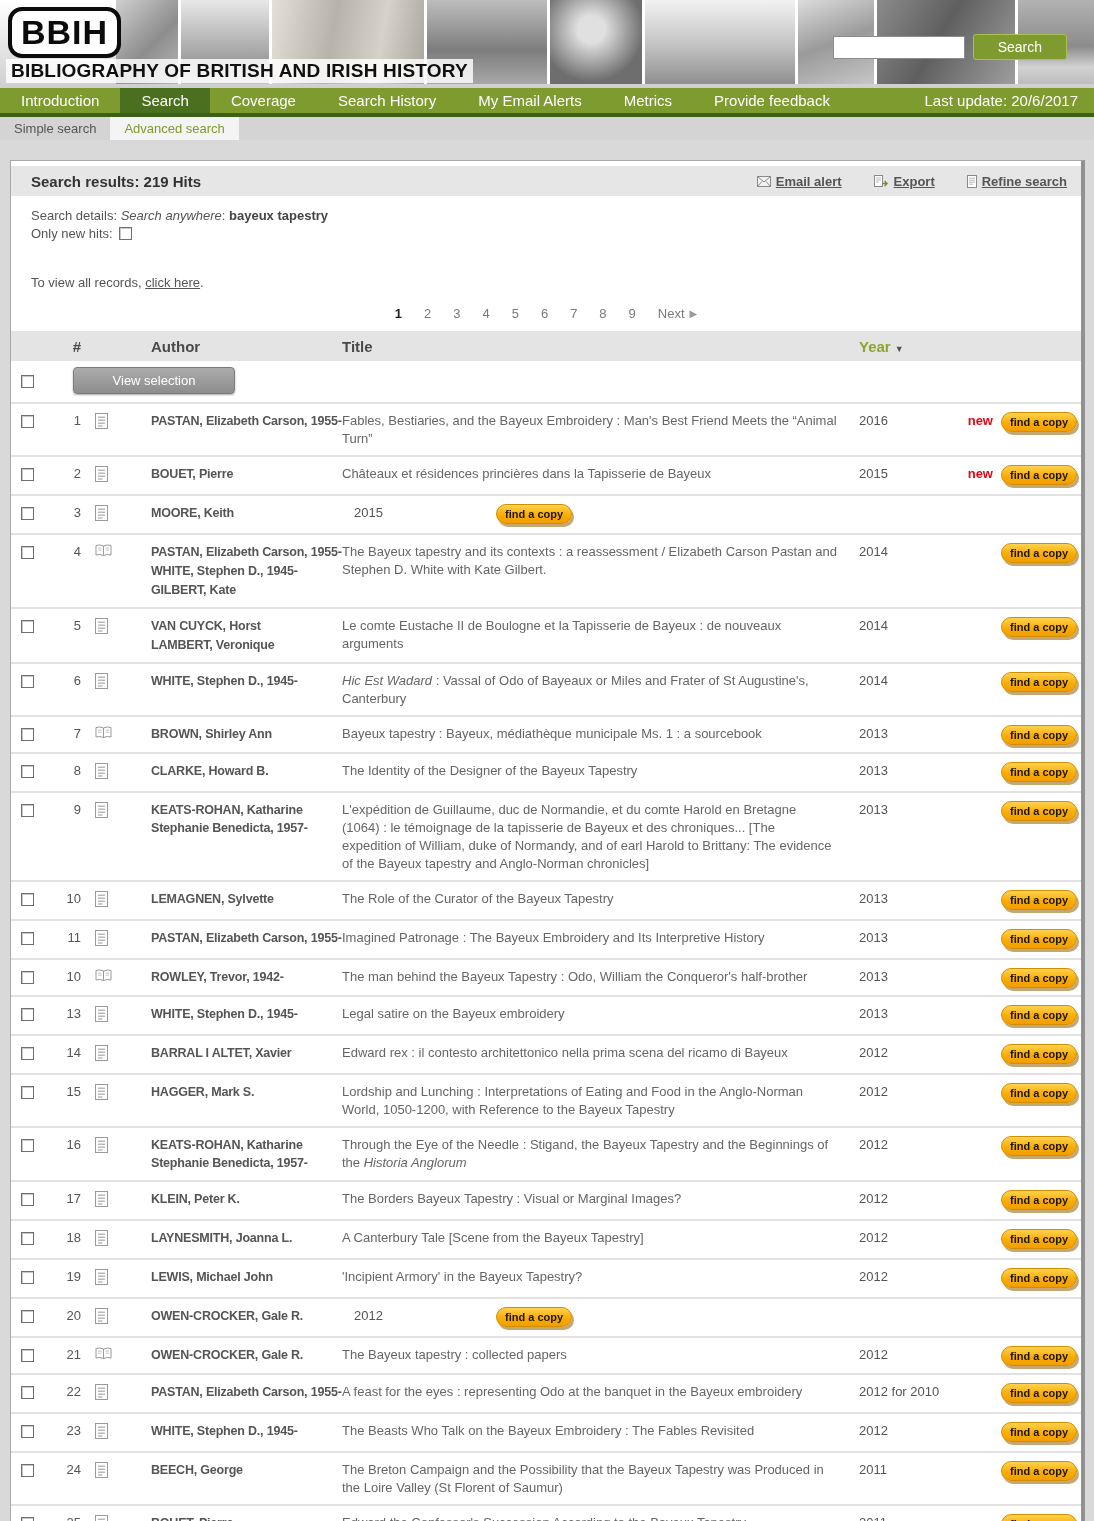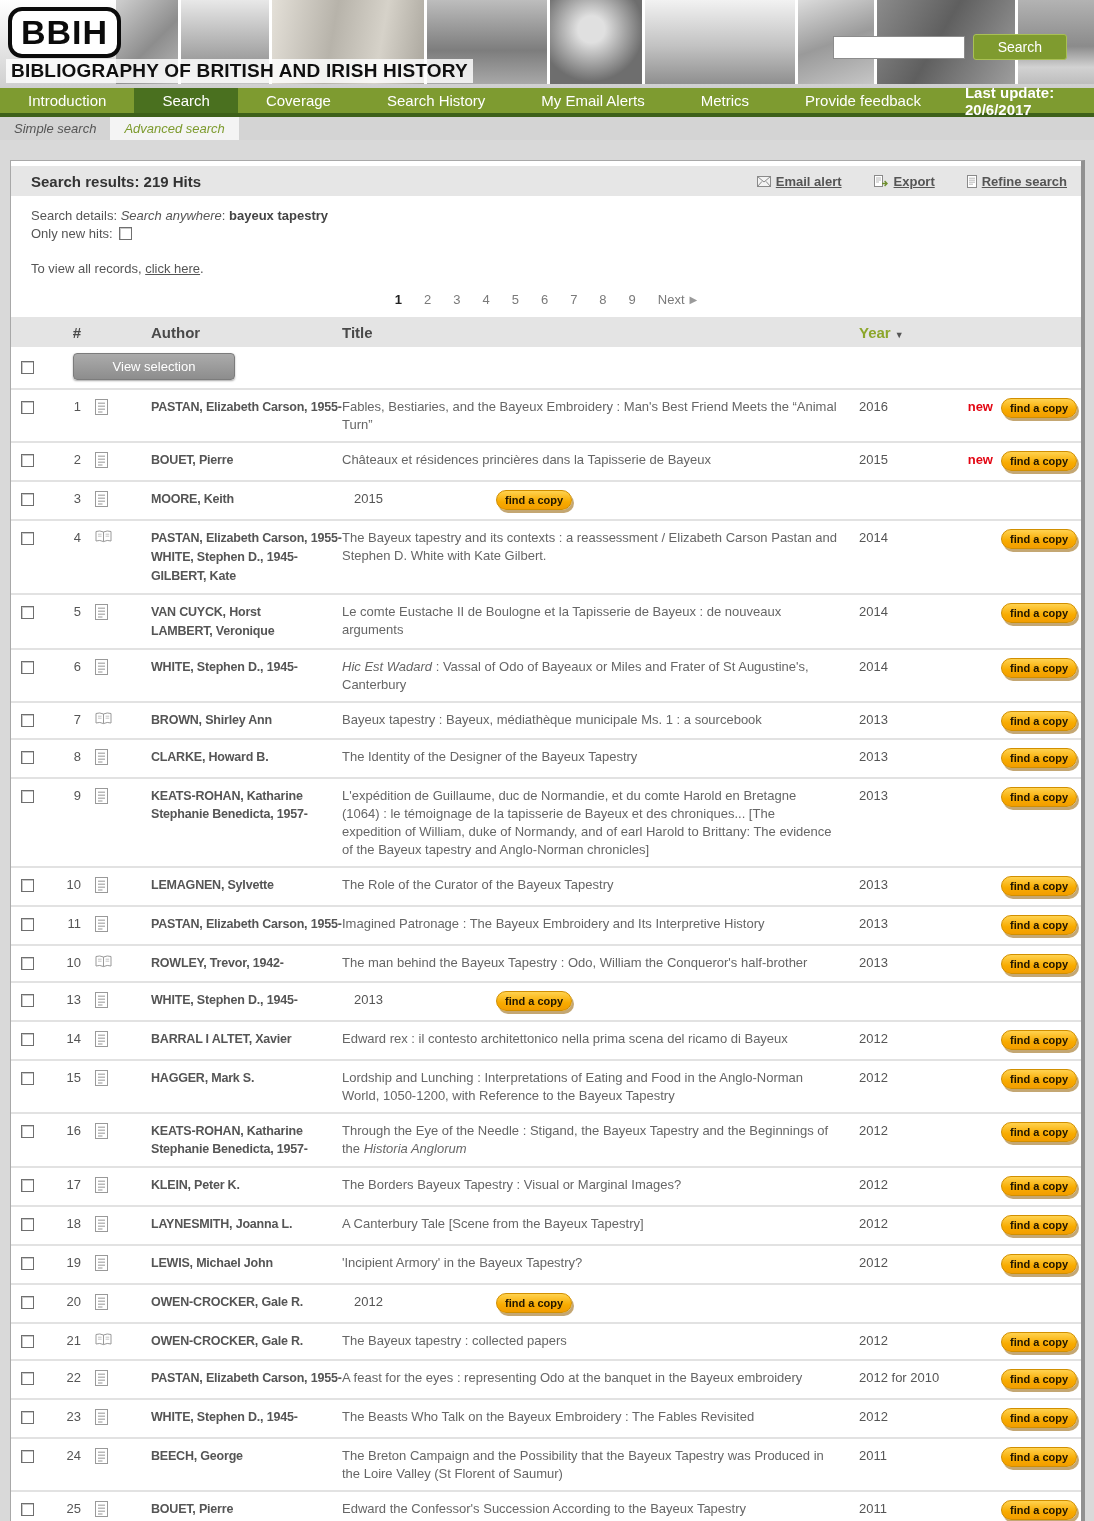--- a/index.html
+++ b/index.html
@@ -21,43 +21,43 @@
   .t9{flex:1 1 auto; background:linear-gradient(#b3b3b3,#8b8b8b 55%,#d2d2d2 80%,#bdbdbd);}
   .logo-box { position:absolute; top:7px; left:8px; background:#fff; border:4px solid #0b0b0b; border-radius:14px; padding:1px 9px; z-index:3; }
   .logo-box .logo-text { font-size:34px; font-weight:bold; letter-spacing:1px; color:#0b0b0b; line-height:1.2; }
   .site-caption { position:absolute; left:6px; bottom:5px; z-index:3; background:rgba(255,255,255,0.82); padding:1px 5px; font-size:19px; font-weight:bold; color:#101010; letter-spacing:0.2px; white-space:nowrap; }
   .hdr-search { position:absolute; top:34px; right:27px; z-index:4; display:flex; align-items:center; gap:8px; }
   .hdr-search input { width:132px; height:23px; border:1px solid #8c8c8c; background:#fff; padding:0 4px; font-size:13px; }
   .hdr-search button { height:26px; padding:0 24px; background:#7f9b2f; border:1px solid #a9c055; border-radius:3px; color:#fff; font-size:14px; cursor:pointer; }
 
   
   .nav { width:1094px; height:29px; background:#7e9b30; border-bottom:4px solid #3d6019; display:flex; align-items:stretch; color:#fff; font-size:15px; position:relative; }
-  .nav-item { display:flex; align-items:center; padding:0 28px; cursor:pointer; white-space:nowrap; }
+  .nav-item { display:flex; align-items:center; padding:0 21px; cursor:pointer; white-space:nowrap; }
   .nav-item.active { background:#4a701f; }
-  .nav-update { margin-left:auto; display:flex; align-items:center; padding:0 16px; font-size:15px;font-weight:bold; }
+  .nav-update { margin-left:auto; display:flex; align-items:center; padding:0 16px; font-size:15px; }
 
   
   .subnav { width:1094px; height:23px; background:#d4d4d4; display:flex; font-size:13px; }
-  .subtab { display:flex; align-items:center; padding:4px 14px; color:#555; cursor:pointer;font-style:italic; }
+  .subtab { display:flex; align-items:center; padding:4px 14px; color:#555; cursor:pointer; }
   .subtab.active { background:#f4f4f4; color:#7d9b2e;text-align:right; }
 
   
   .panel { margin:20px 10px 0 10px; width:1075px; background:#fff; border:1px solid #a8a8a8; border-right:4px solid #919191; padding-top:5px; }
   .panel-strip { background:#e6e6e6; height:30px; display:flex; align-items:center; padding:0 14px 0 20px; }
   .panel-title { font-size:15px; font-weight:bold; color:#333; }
   .panel-actions { margin-left:auto; display:flex; align-items:center; gap:32px; }
   .action-link { display:flex; align-items:center; gap:5px; color:#555; font-size:13px; font-weight:bold; cursor:pointer; }
   .action-link .lbl { text-decoration:underline; }
   .action-link svg { display:block; }
 
   .details { padding:12px 20px 0 20px; font-size:13px; color:#555; }
   .details .fld { font-style:italic; }
   .details .qry { font-weight:bold; color:#444;text-align:right; }
   .only-new { margin-top:3px; display:flex; align-items:center; gap:6px; }
-  .view-all { margin:20px 0 10px 0; }
+  .view-all { margin:34px 0 10px 0; }
   .view-all .lnk { text-decoration:underline; cursor:pointer; }
 
   .pagination { display:flex; justify-content:center; align-items:center; gap:22px; font-size:13px; color:#7a7a7a; padding:6px 0 10px 0; }
   .pagination .pg { cursor:pointer; }
   .pagination .pg.cur { color:#222; font-weight:bold; cursor:default; }
   .pg-next { display:flex; align-items:center; gap:5px; cursor:pointer; }
   .pg-next .tri { font-size:10px; color:#9a9a9a; }
 
   
   .thead { background:#e4e4e4; height:30px; display:flex; align-items:center; font-weight:bold; color:#4a4a4a; font-size:15px; }
@@ -404,20 +404,21 @@
       <div class="row">
         <div class="c-check"><input class="cb" type="checkbox" style=""></div>
         <div class="c-num">13</div>
         <div class="c-icon"><span><svg width="13" height="16" viewBox="0 0 13 16">
               <rect x="0.5" y="0.5" width="12" height="15" fill="#fff" stroke="#999"></rect>
               <path stroke="#b9b9b9" stroke-width="1.6" d="M3 4.2h7M3 7.2h7M3 10.2h7M3 13h4.5" fill="none"></path>
             </svg></span></div>
         <div class="c-author">
           <div>WHITE, Stephen D., 1945-</div>
         </div>
+        <div class="c-title"><span>Legal satire on the Bayeux embroidery</span></div>
         <div class="c-year">2013</div>
         <div class="c-flag"></div>
         <div class="c-btn"><button class="find-copy">find a copy</button></div>
       </div>
       <div class="row">
         <div class="c-check"><input class="cb" type="checkbox" style=""></div>
         <div class="c-num">14</div>
         <div class="c-icon"><span><svg width="13" height="16" viewBox="0 0 13 16">
               <rect x="0.5" y="0.5" width="12" height="15" fill="#fff" stroke="#999"></rect>
               <path stroke="#b9b9b9" stroke-width="1.6" d="M3 4.2h7M3 7.2h7M3 10.2h7M3 13h4.5" fill="none"></path>

